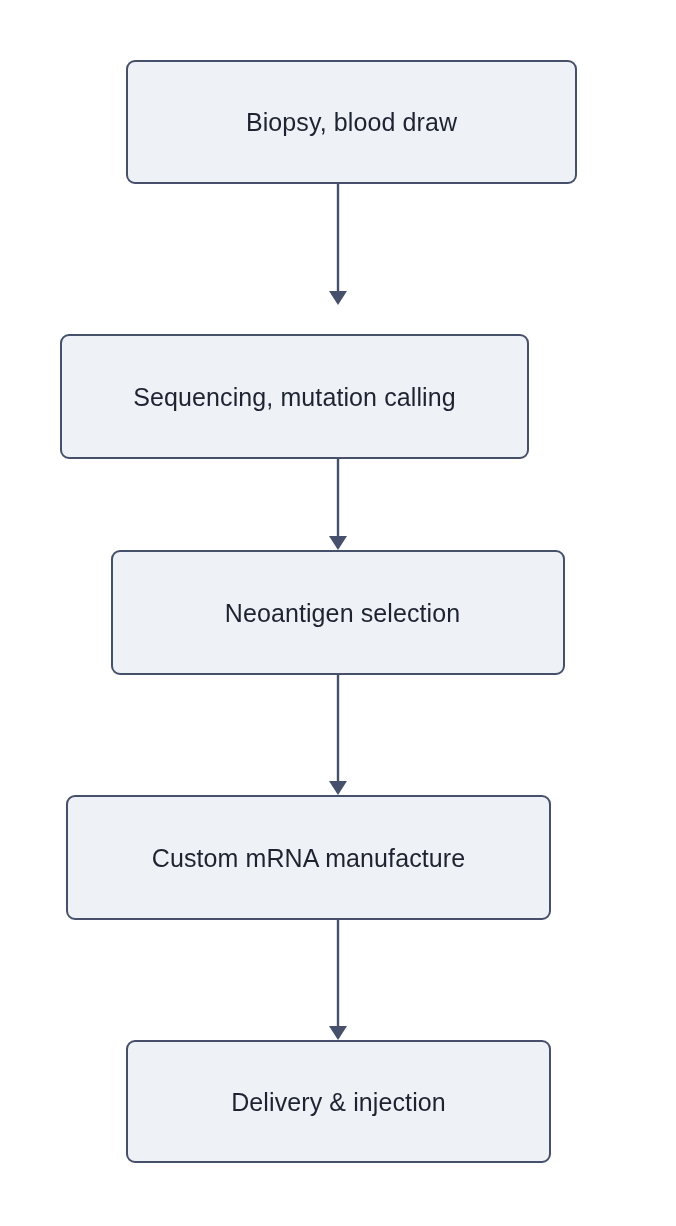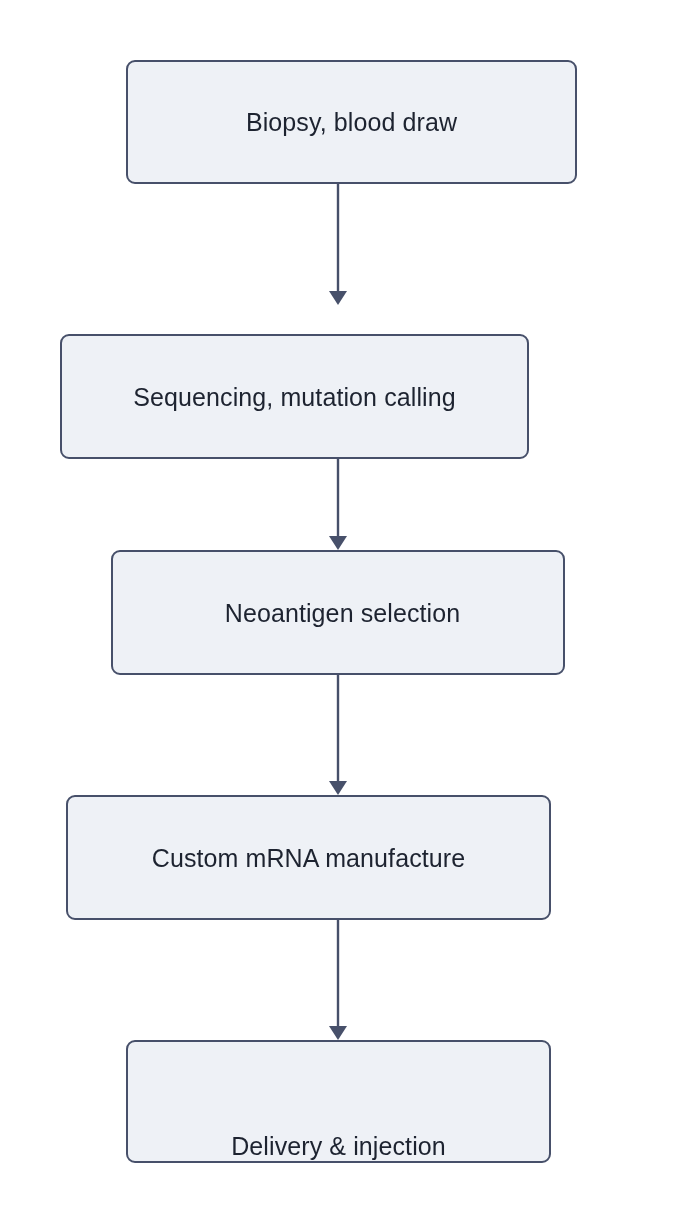--- a/index.html
+++ b/index.html
@@ -105,17 +105,17 @@
   </div>
 
   <div class="node" style="left:111px; top:550px; width:454px; height:125px;padding-left:9px;">
     <span class="node-label">Neoantigen selection</span>
   </div>
 
   <div class="node" style="left:66px; top:795px; width:485px; height:125px;">
     <span class="node-label">Custom mRNA manufacture</span>
   </div>
 
-  <div class="node" style="left:126px; top:1040px; width:425px; height:123px;align-items:flex-end;">
+  <div class="node" style="left:126px; top:1040px; width:425px; height:123px;">
     <span class="node-label">Delivery &amp; injection</span>
   </div>
 
 </div>
 
 </body></html>

